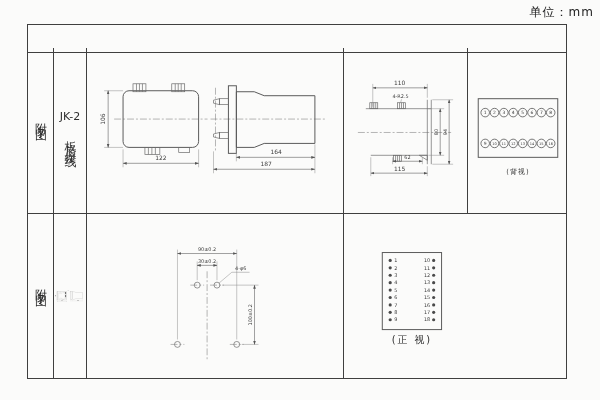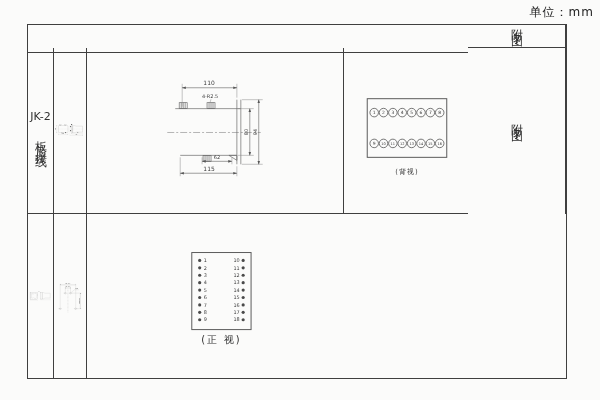--- a/index.html
+++ b/index.html
@@ -75,20 +75,21 @@
       </marker>
     </defs>
   </svg>
 
   <div class="unit-label">单位：mm</div>
 
   <div class="spec-table">
 
     <div class="cell hdr">图号</div>
     <div class="cell hdr">结构</div>
+    <div class="cell hdr">外 形 尺 寸 图</div>
     <div class="cell hdr">安装开孔尺寸图</div>
     <div class="cell hdr last-col">端子图</div>
 
     <div class="cell">
       <div class="vtext">附图7</div>
     </div>
 
     <div class="cell struct-cell">
       <div class="model">JK-2</div>
       <div class="struct-v">板后接线</div>

